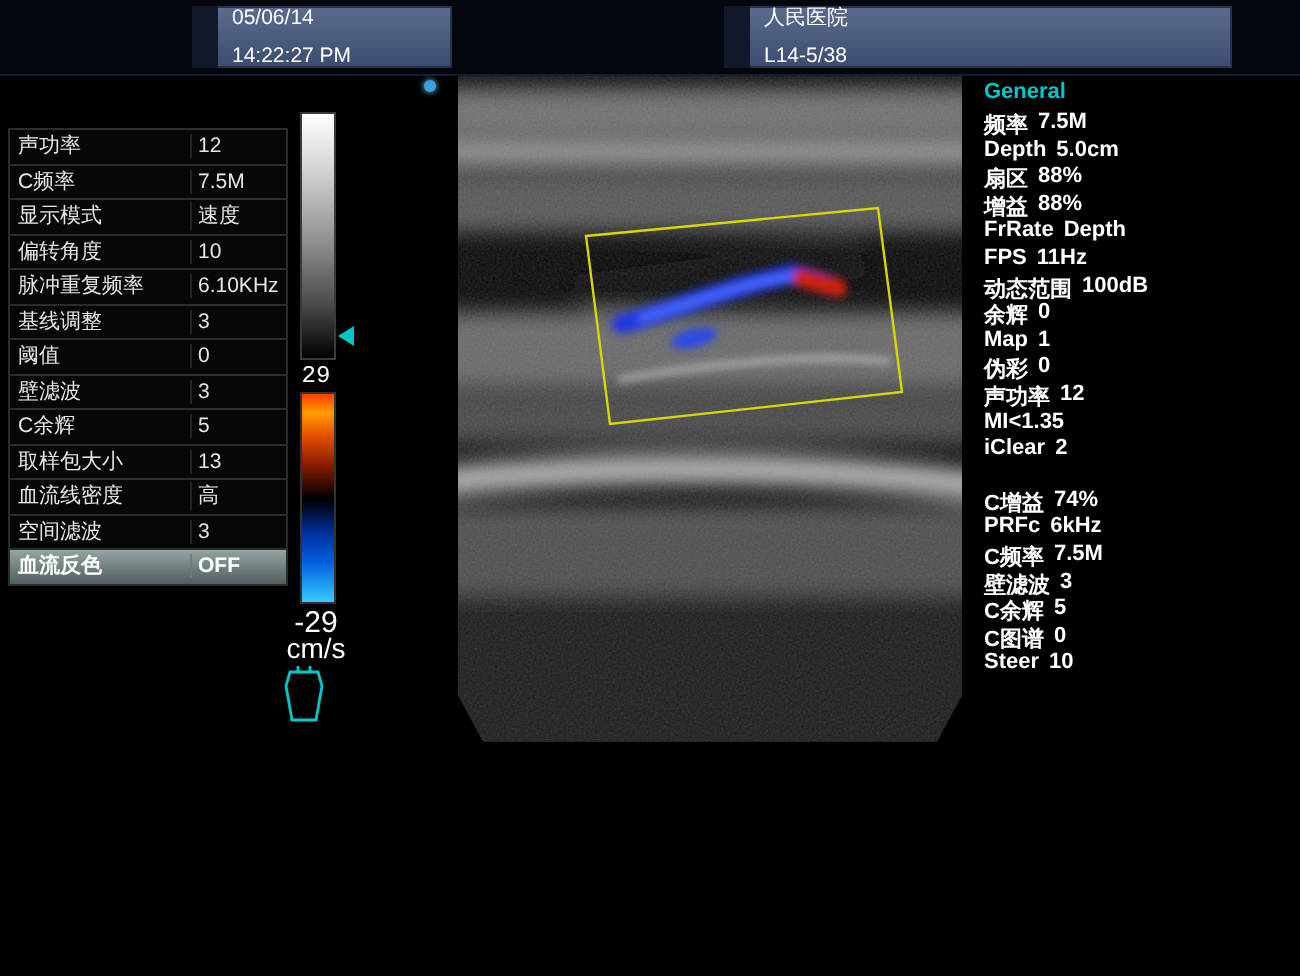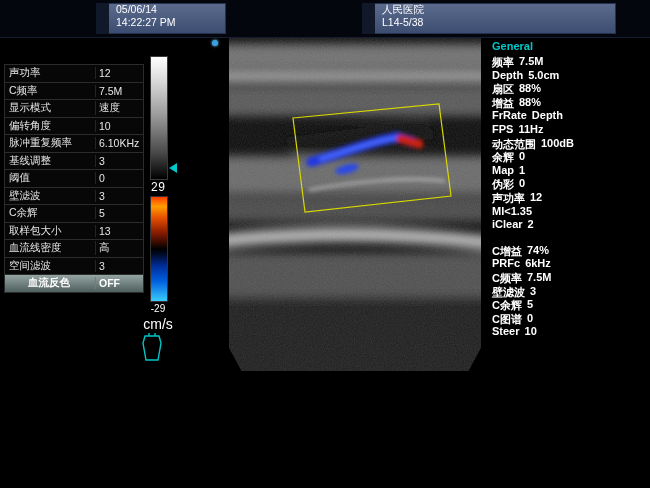--- a/index.html
+++ b/index.html
@@ -6,38 +6,38 @@
   .screen{
     position:relative;width:650px;height:488px;background:#000;overflow:hidden;
     font-family:"Liberation Sans",sans-serif;-webkit-font-smoothing:antialiased;
   }
   
   .topbar{position:absolute;left:0;top:0;width:650px;height:37px;background:#04060d;border-bottom:1px solid #161d30;}
   .hdr-box{position:absolute;top:3px;height:31px;display:flex;background:linear-gradient(180deg,#5c6c8e,#3c4c70);box-shadow:inset 0 0 0 1px #27324e;}
   .hdr-box.left{left:96px;width:130px;}
   .hdr-box.right{left:362px;width:254px;}
   .dark-seg{width:13px;height:100%;background:#111829;}
-  .hdr-texts{display:flex;flex-direction:column;justify-content:flex-start;gap:1px;padding:0 7px;color:#fff;font-size:10.5px;line-height:12px;}
+  .hdr-texts{display:flex;flex-direction:column;justify-content:space-between;gap:1px;padding:0 7px;color:#fff;font-size:10.5px;line-height:12px;}
   
   .param-table{position:absolute;left:4px;top:64px;width:140px;}
   .param-row{display:flex;align-items:center;height:16.5px;border:1px solid #2c2c2c;border-top:none;background:#070707;color:#e6e6e6;font-size:10.5px;}
   .param-row:first-child{border-top:1px solid #2c2c2c;}
   .p-label{flex:1;padding-left:4px;white-space:nowrap;overflow:hidden;}
   .p-value{width:44px;border-left:1px solid #242424;padding-left:3px;}
-  .param-row.active{background:linear-gradient(180deg,#94a4a2,#4e5f5d);color:#fff;font-weight:bold;padding-left:19px;}
+  .param-row.active{background:linear-gradient(180deg,#94a4a2,#4e5f5d);color:#fff;font-weight:bold;}
   .param-row.active .p-value{border-left-color:#6e7e7c;}
   
   .graybar{position:absolute;left:150px;top:56px;width:16px;height:122px;border:1px solid #3a3a3a;
     background:linear-gradient(180deg,#ffffff 0%,#d9d9d9 20%,#9a9a9a 48%,#4a4a4a 78%,#000 100%);}
   .baseline-marker{position:absolute;left:169px;top:163px;width:0;height:0;
     border-top:5px solid transparent;border-bottom:5px solid transparent;border-right:8px solid #00c8c8;}
   .scale-max{position:absolute;left:146px;top:181px;width:24px;text-align:center;color:#fff;font-size:12px;font-family:Liberation Mono, monospace;}
   .colorbar{position:absolute;left:150px;top:196px;width:16px;height:104px;border:1px solid #333;
     background:linear-gradient(180deg,#ff3c00 0%,#ff9d00 9%,#e65000 20%,#8a1c00 34%,#1c0500 47%,#000 50%,#00081e 54%,#002f9e 67%,#0060dd 81%,#39ccff 100%);}
-  .scale-min{position:absolute;left:146px;top:303px;width:24px;text-align:center;color:#fff;font-size:10px;}
+  .scale-min{position:absolute;left:146px;top:303px;width:24px;text-align:center;color:#fff;font-size:15px;}
   .scale-unit{position:absolute;left:143px;top:316px;width:30px;text-align:center;color:#fff;font-size:14px;}
   .body-marker{position:absolute;left:139px;top:332px;}
   
   .scan{position:absolute;left:229px;top:38px;width:252px;height:333px;background:#000;
     clip-path:polygon(0 0,100% 0,100% 93%,95% 100%,5% 100%,0 93%);}
   .cal-dot{position:absolute;left:212px;top:40px;width:6px;height:6px;border-radius:50%;
     background:#3aa0e0;box-shadow:0 0 3px #7cd0ff;}
   
   .right-info{position:absolute;left:492px;top:40px;width:156px;color:#fff;font-size:11px;font-weight:bold;}
   .section-title{color:#00c8c8;height:14px;margin-bottom:1px;}

